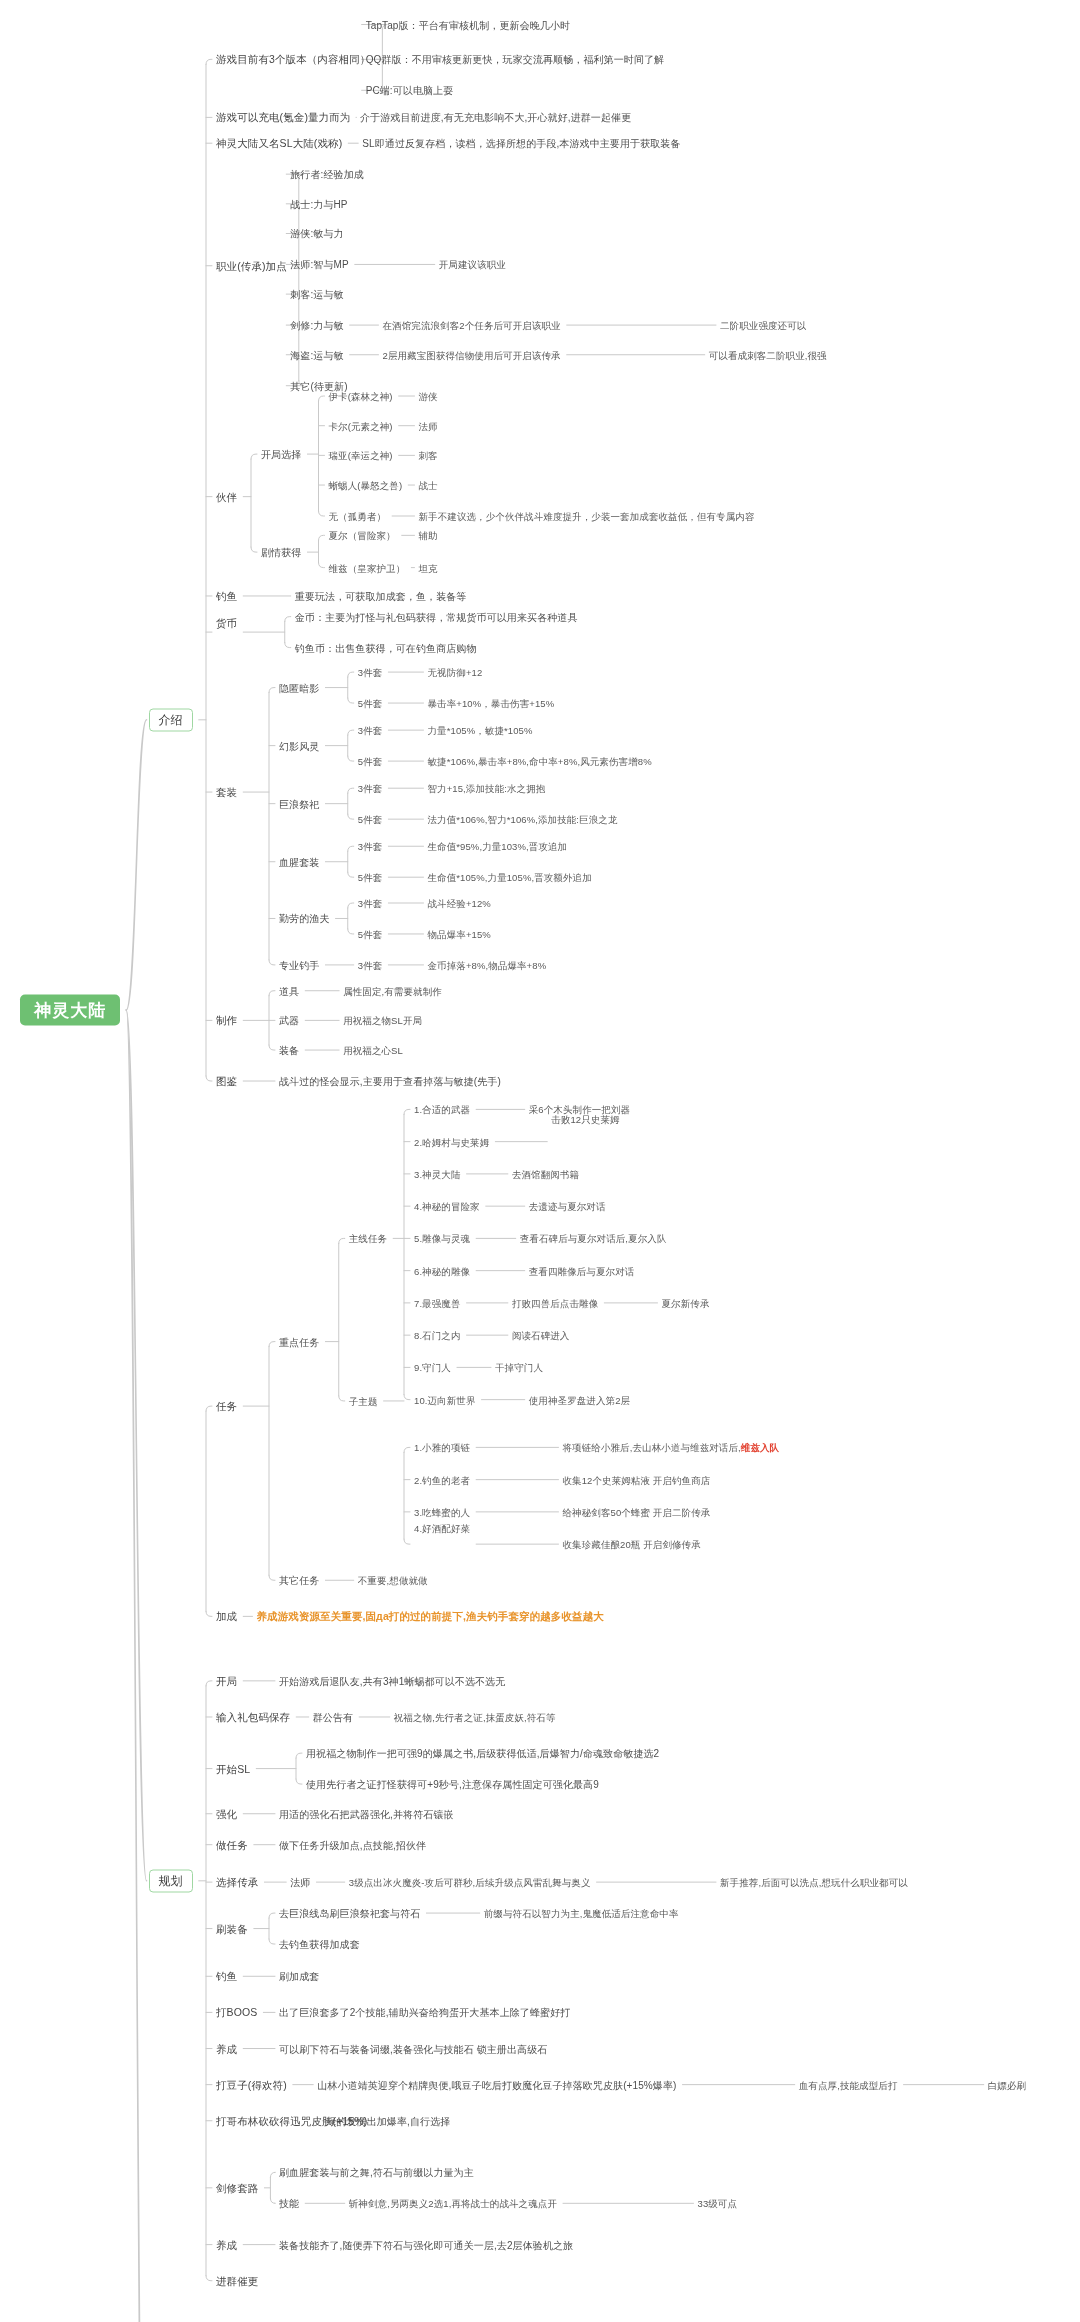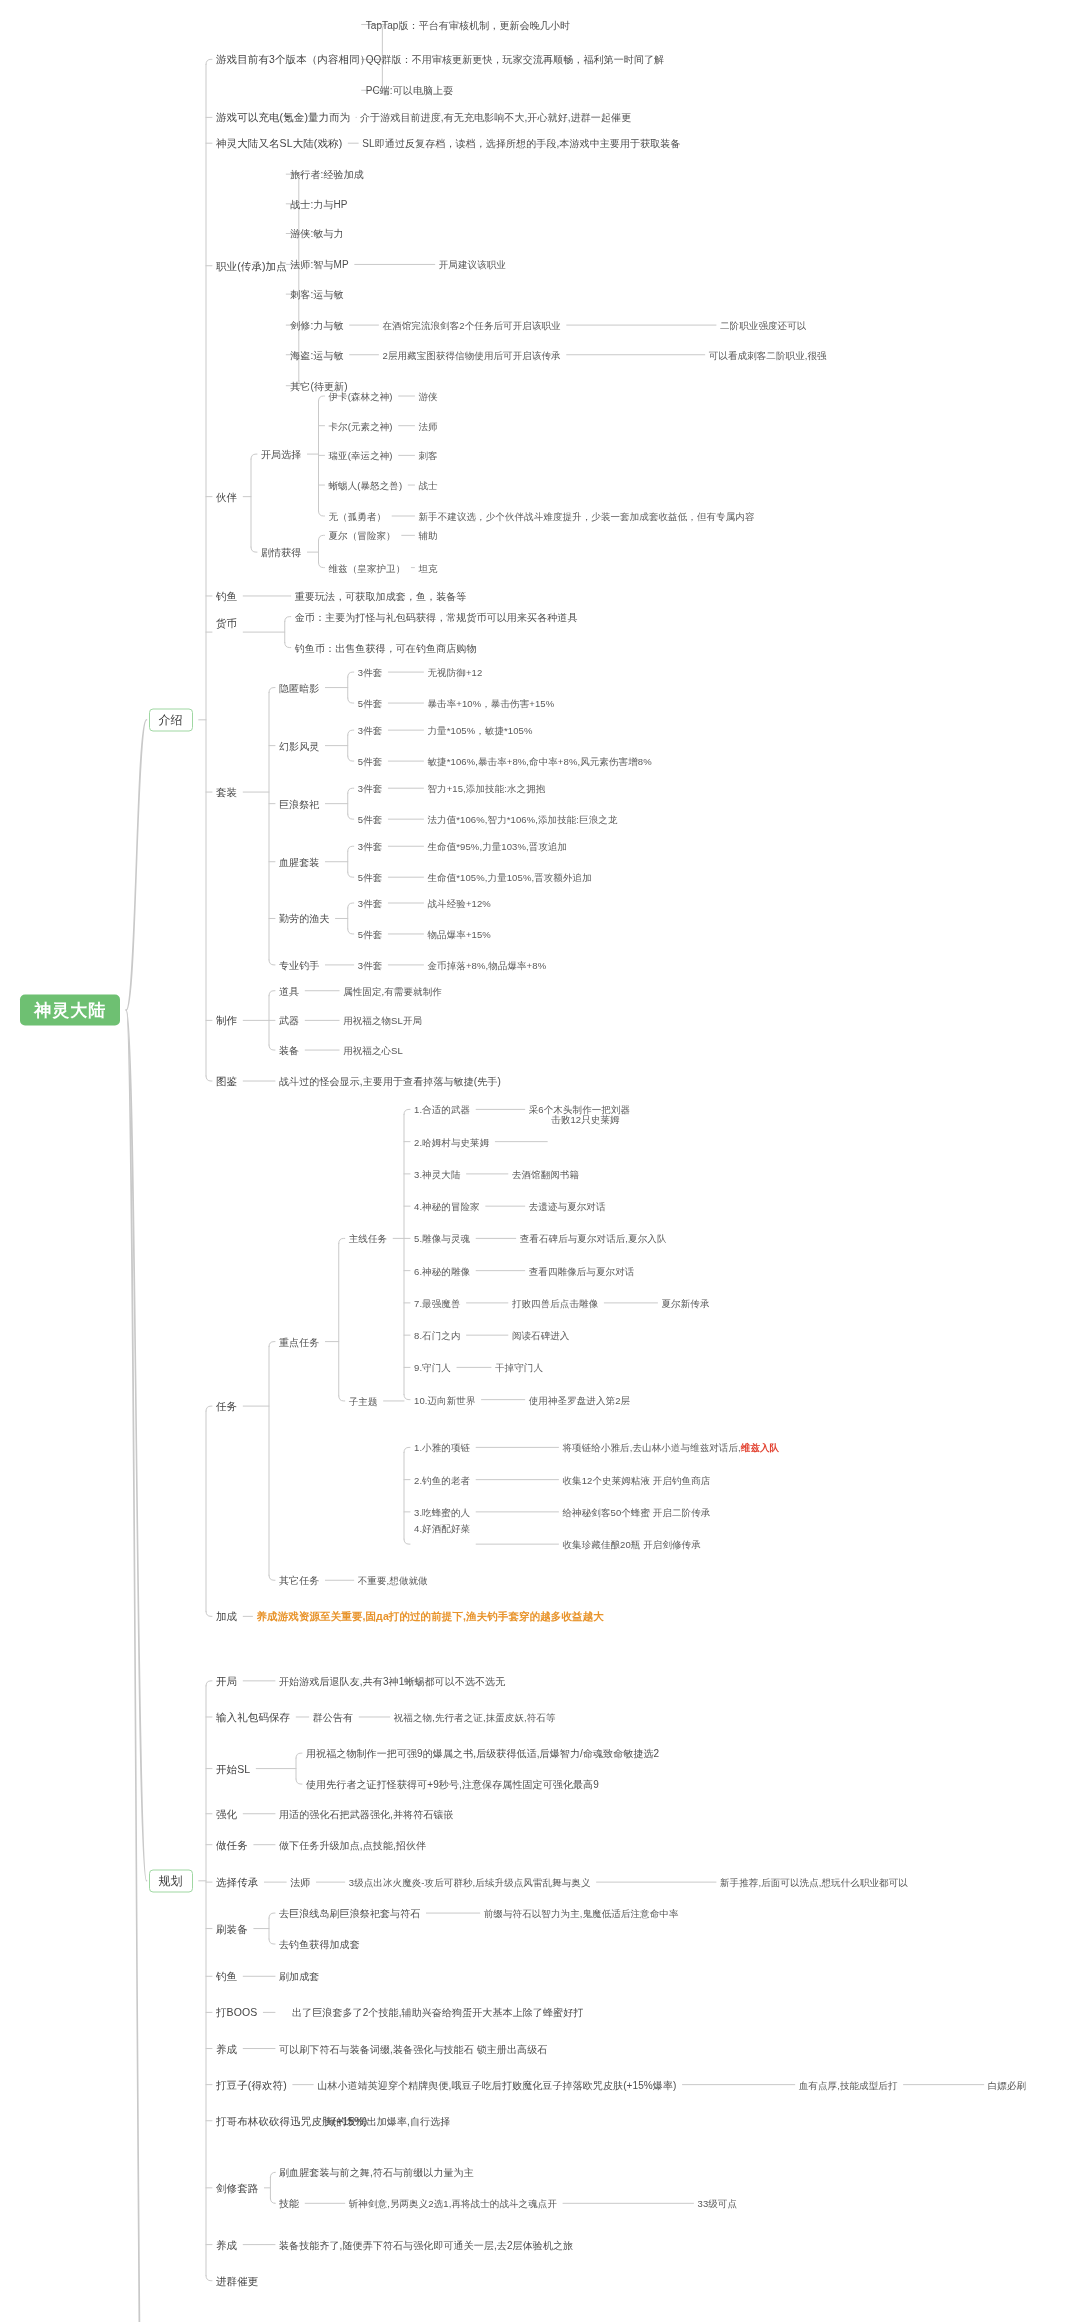--- a/index.html
+++ b/index.html
@@ -409,21 +409,21 @@
       <div class="node lvl3" style="left: 290.25px; top: 1882.11px;">法师</div>
       <div class="node lvl4" style="left: 348.75px; top: 1882.11px;">3级点出冰火魔炎-攻后可群秒,后续升级点风雷乱舞与奥义</div>
       <div class="node lvl4" style="left: 720px; top: 1882.11px;">新手推荐,后面可以洗点,想玩什么职业都可以</div>
       <div class="node lvl2" style="left: 216px; top: 1928.55px;">刷装备</div>
       <div class="node lvl3" style="left: 279px; top: 1913.07px;">去巨浪线岛刷巨浪祭祀套与符石</div>
       <div class="node lvl4" style="left: 483.75px; top: 1913.07px;">前缀与符石以智力为主,鬼魔低适后注意命中率</div>
       <div class="node lvl3" style="left: 279px; top: 1944.03px;">去钓鱼获得加成套</div>
       <div class="node lvl2" style="left: 216px; top: 1976.28px;">钓鱼</div>
       <div class="node lvl3" style="left: 279px; top: 1976.28px;">刷加成套</div>
       <div class="node lvl2" style="left: 216px; top: 2012.4px;">打BOOS</div>
-      <div class="node lvl3" style="left: 292px; top: 2012.4px;">出了巨浪套多了2个技能,辅助兴奋给狗蛋开大基本上除了蜂蜜好打</div>
+      <div class="node lvl3" style="left: 279px; top: 2012.4px;">出了巨浪套多了2个技能,辅助兴奋给狗蛋开大基本上除了蜂蜜好打</div>
       <div class="node lvl2" style="left: 216px; top: 2048.52px;">养成</div>
       <div class="node lvl3" style="left: 279px; top: 2048.52px;">可以刷下符石与装备词缀,装备强化与技能石     锁主册出高级石</div>
       <div class="node lvl2" style="left: 216px; top: 2084.64px;">打豆子(得欢符)</div>
       <div class="node lvl3" style="left: 317.25px; top: 2084.64px;">山林小道靖英迎穿个精牌舆便,哦豆子吃后打败魔化豆子掉落欧咒皮肤(+15%爆率)</div>
       <div class="node lvl4" style="left: 798.75px; top: 2084.64px;">血有点厚,技能成型后打</div>
       <div class="node lvl4" style="left: 987.75px; top: 2084.64px;">白嫖必刷</div>
       <div class="node lvl2" style="left: 216px; top: 2120.76px;">打哥布林砍砍得迅咒皮肤(+15%)</div>
       <div class="node lvl3" style="left: 326.25px; top: 2120.76px;">绿的发愣出加爆率,自行选择</div>
       <div class="node lvl2" style="left: 216px; top: 2187.84px;">剑修套路</div>
       <div class="node lvl3" style="left: 279px; top: 2172.36px;">刷血腥套装与前之舞,符石与前缀以力量为主</div>

